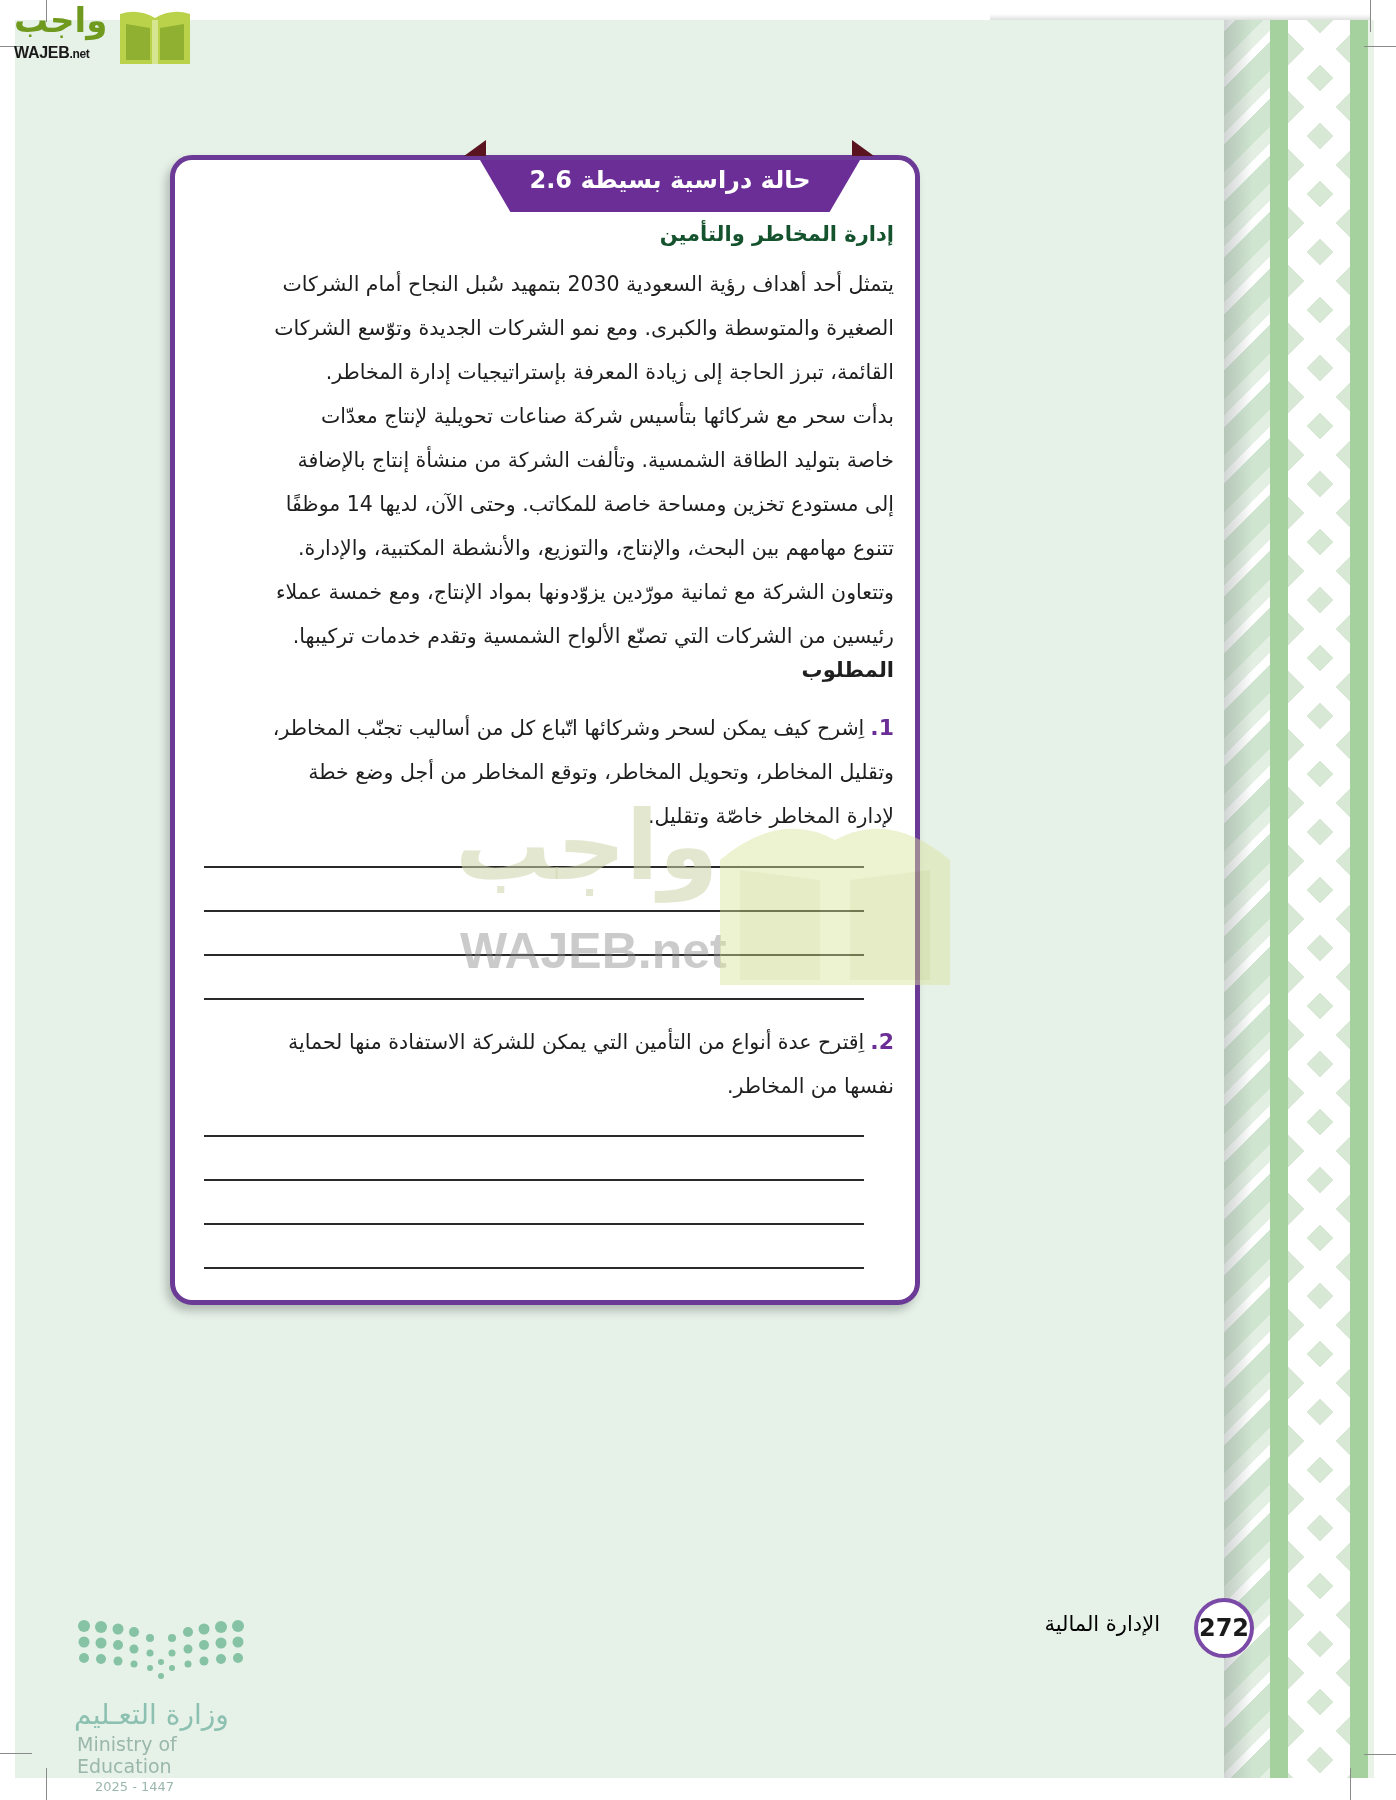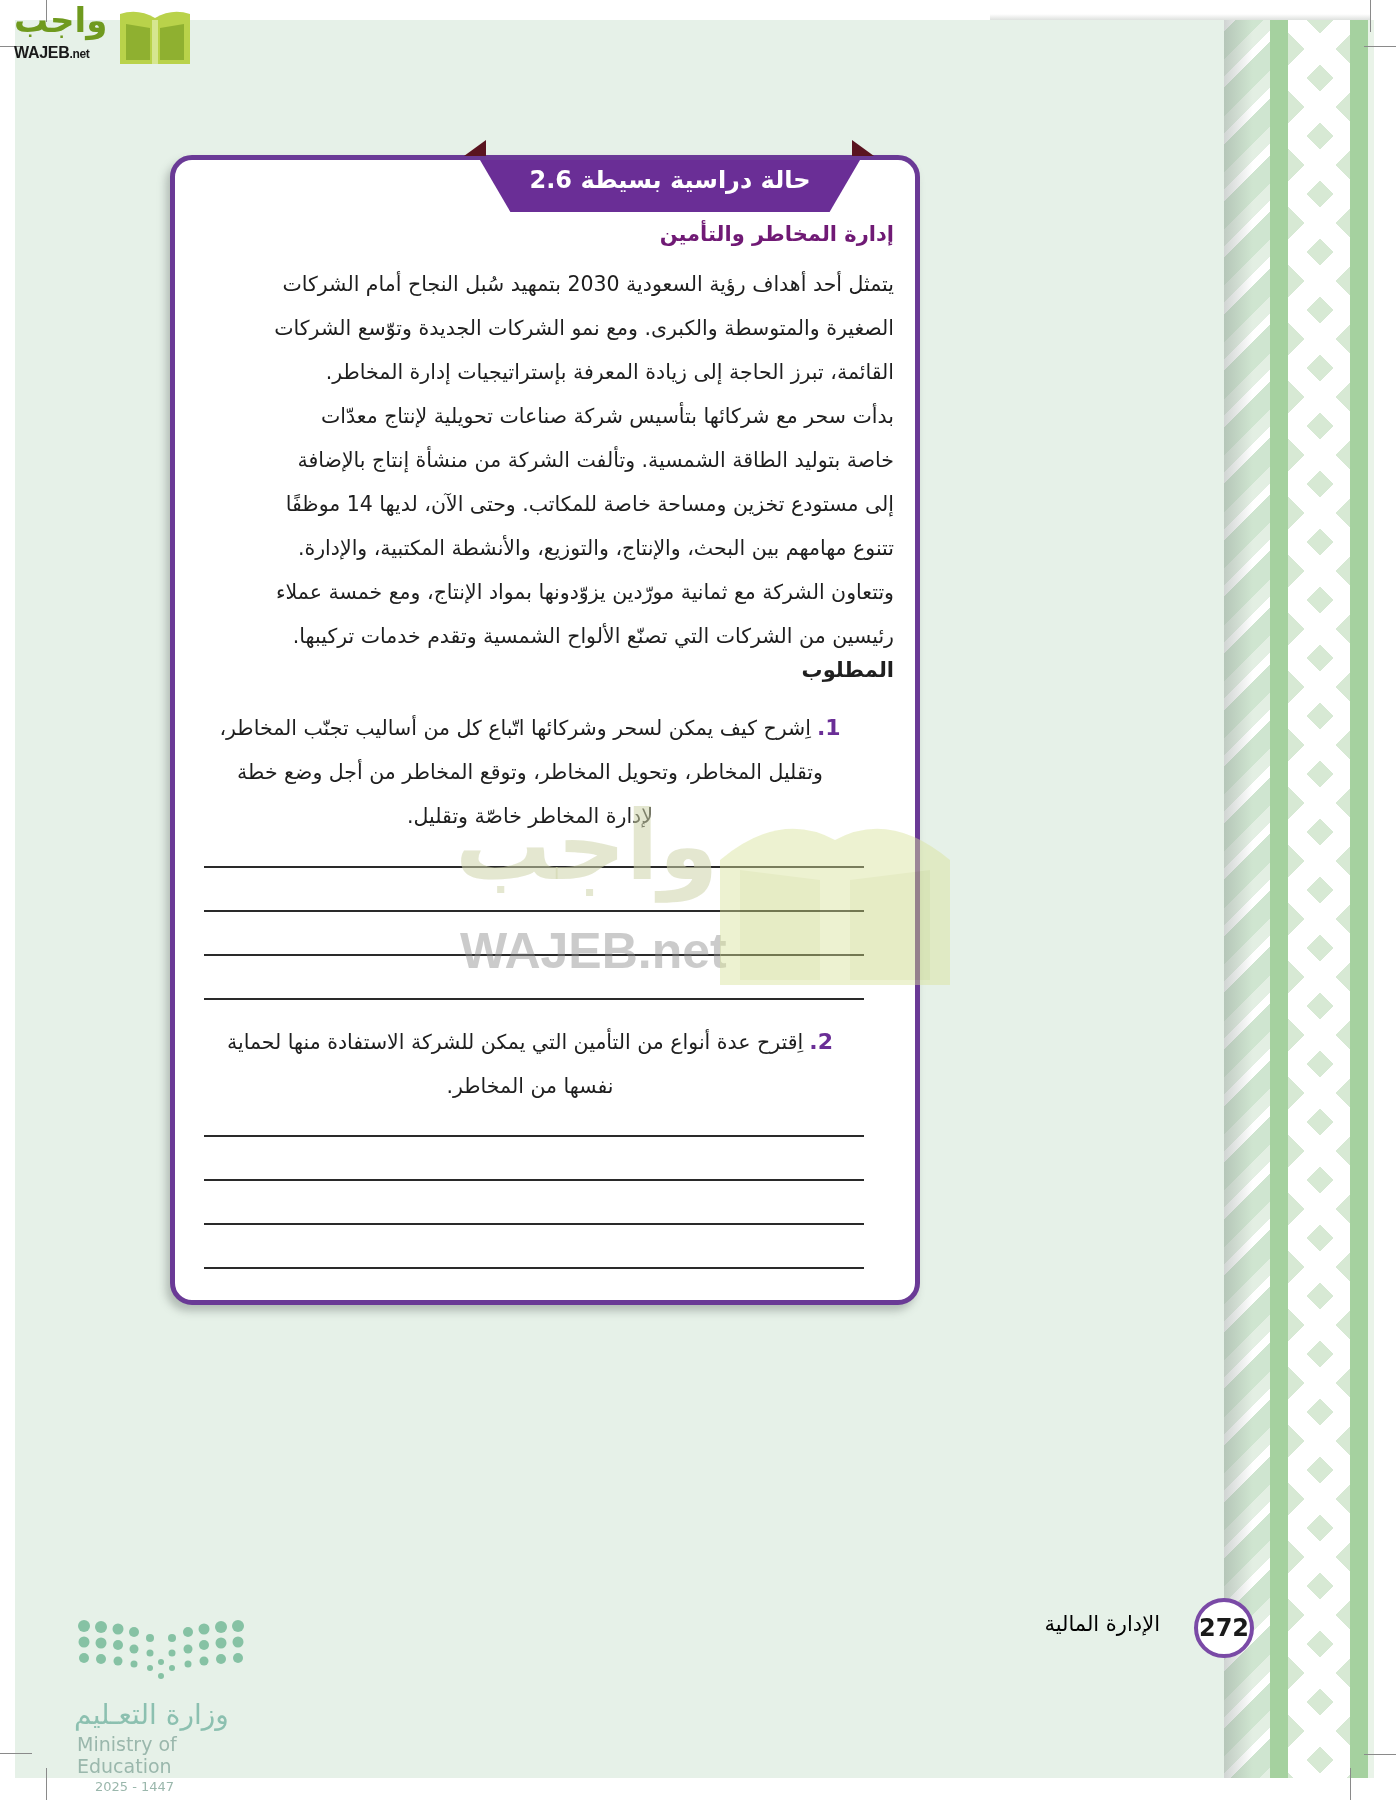--- a/index.html
+++ b/index.html
@@ -47,26 +47,26 @@
   .banner-fold-l { position: absolute; left: 464px; top: 140px; width: 0; height: 0;
     border-bottom: 16px solid #5a1420; border-left: 22px solid transparent; z-index: 2; }
   .banner-fold-r { position: absolute; left: 852px; top: 140px; width: 0; height: 0;
     border-bottom: 16px solid #5a1420; border-right: 22px solid transparent; z-index: 2; }
   .banner-shape { position: absolute; inset: 0; background: #6a2e96;
     clip-path: polygon(0 0, 100% 0, 92% 100%, 8% 100%); }
   .banner-text { position: absolute; left: 0; right: 0; top: 6px; text-align: center; direction: rtl;
     font-family: "DejaVu Sans", sans-serif; font-weight: bold; font-size: 24px; color: #ffffff; }
 
   .content { position: absolute; left: 194px; width: 700px; direction: rtl; text-align: right; }
-  .heading { top: 222px; font-family: "DejaVu Sans", sans-serif; font-weight: bold; font-size: 21px; color: #701a75; }
+  .heading { top: 222px; font-family: "DejaVu Sans", sans-serif; font-weight: bold; font-size: 21px; color: #14532d; }
   .para { top: 262px; font-size: 20.5px; line-height: 44px; text-align: justify; text-align-last: right; color: #1e1e1e; }
   .para .line { display: block; white-space: nowrap; }
   .required { top: 658px; font-weight: bold; font-size: 21px; }
 
-  .question { position: absolute; left: 180px; width: 700px; direction: rtl; text-align: center;
+  .question { position: absolute; left: 194px; width: 700px; direction: rtl; text-align: right;
     font-size: 20.5px; line-height: 44px; color: #1e1e1e; }
   .question .num { color: #6a2e96; font-weight: bold; font-size: 22px; margin-left: 6px; }
   .question .line { display: block; white-space: nowrap; }
   .q1 { top: 706px; }
   .q2 { top: 1020px; }
 
   .answer-line { position: absolute; left: 204px; width: 660px; height: 2px; background: #2a2a2a; }
 
   
   .wm { position: absolute; pointer-events: none; }

